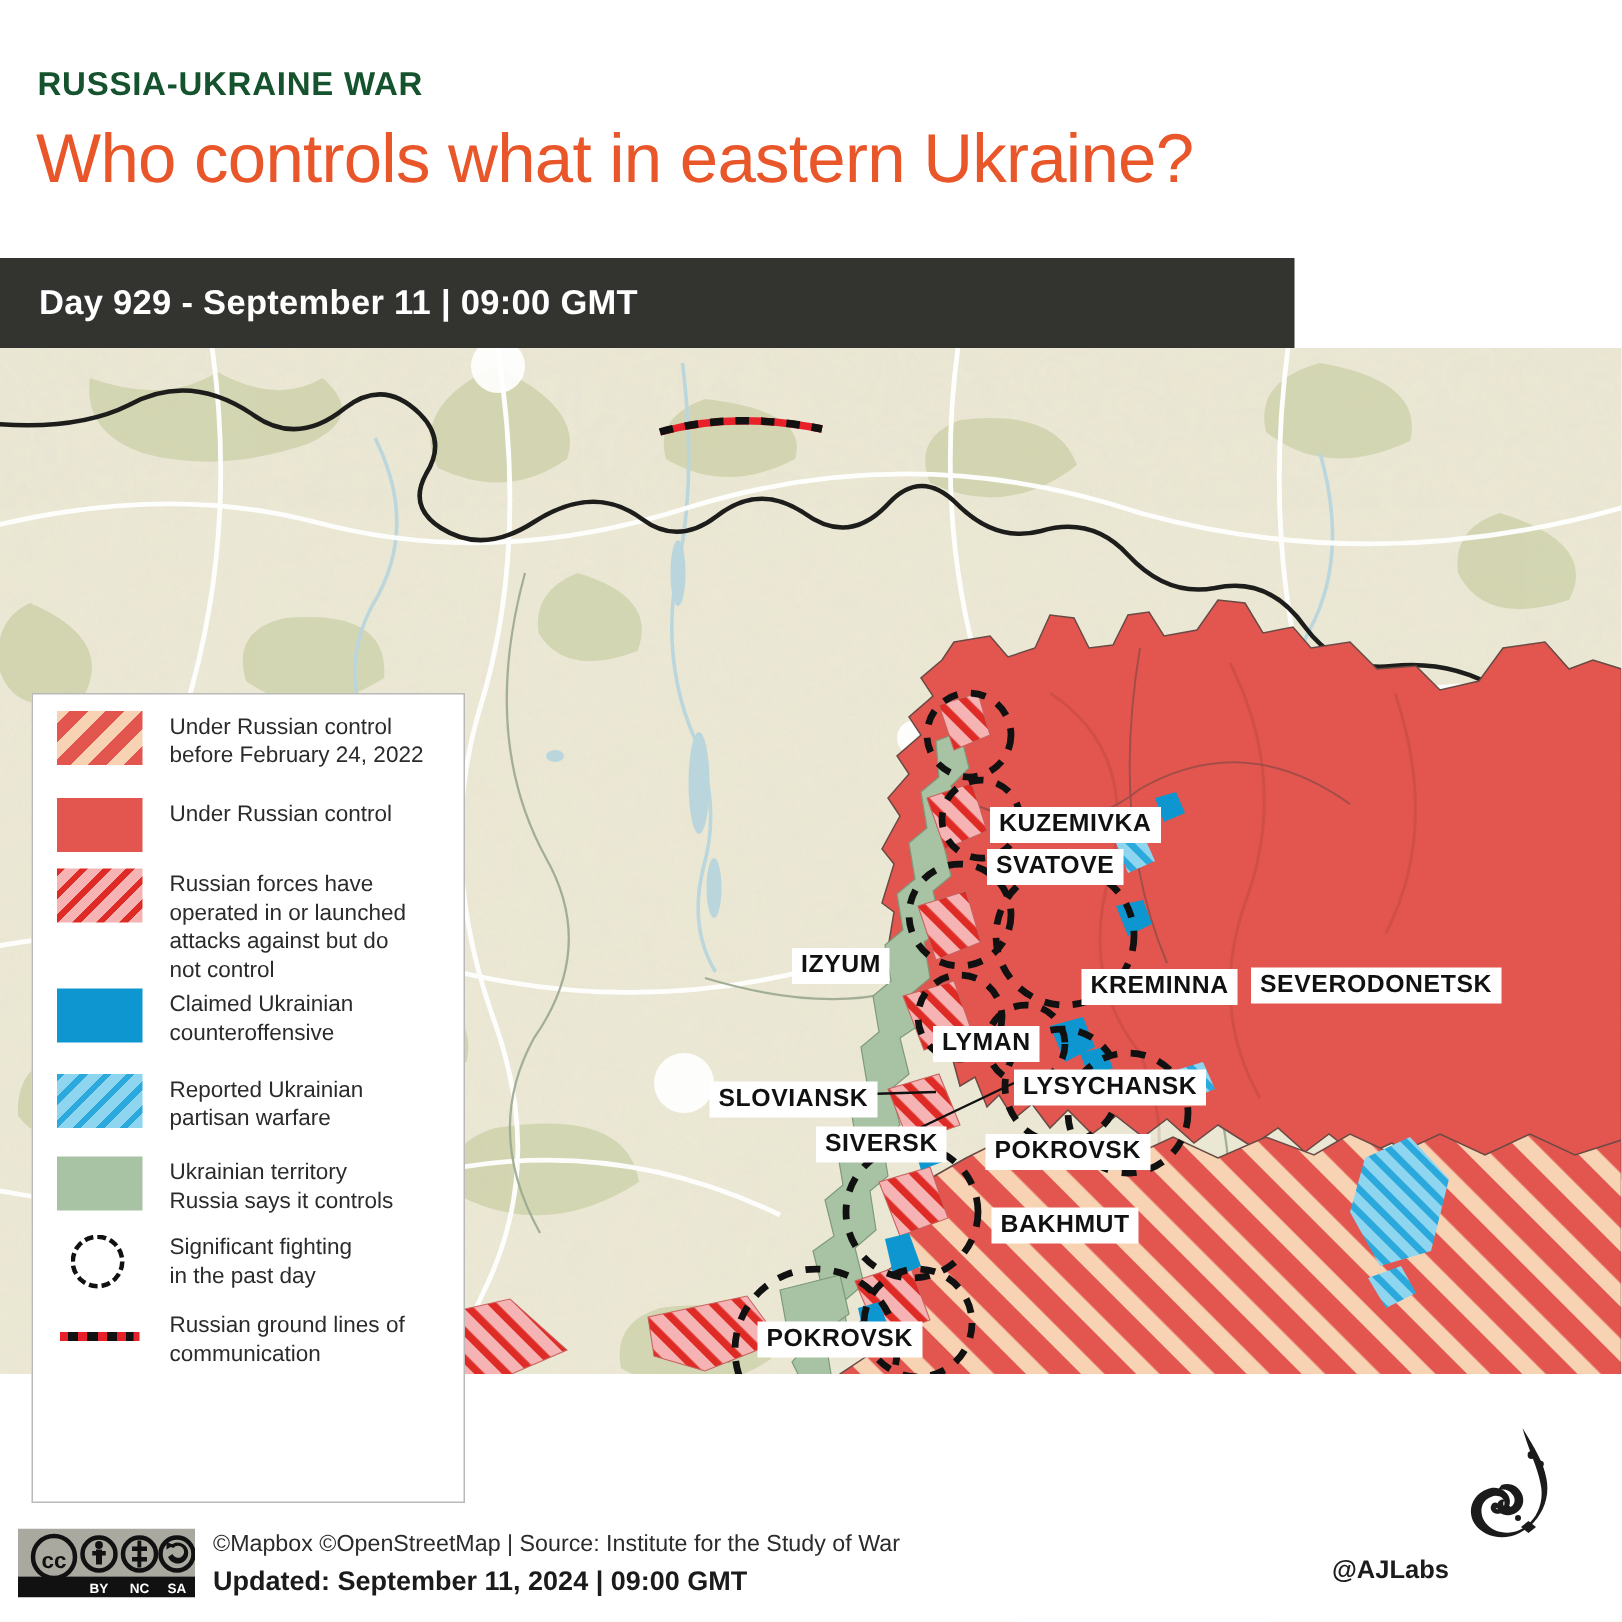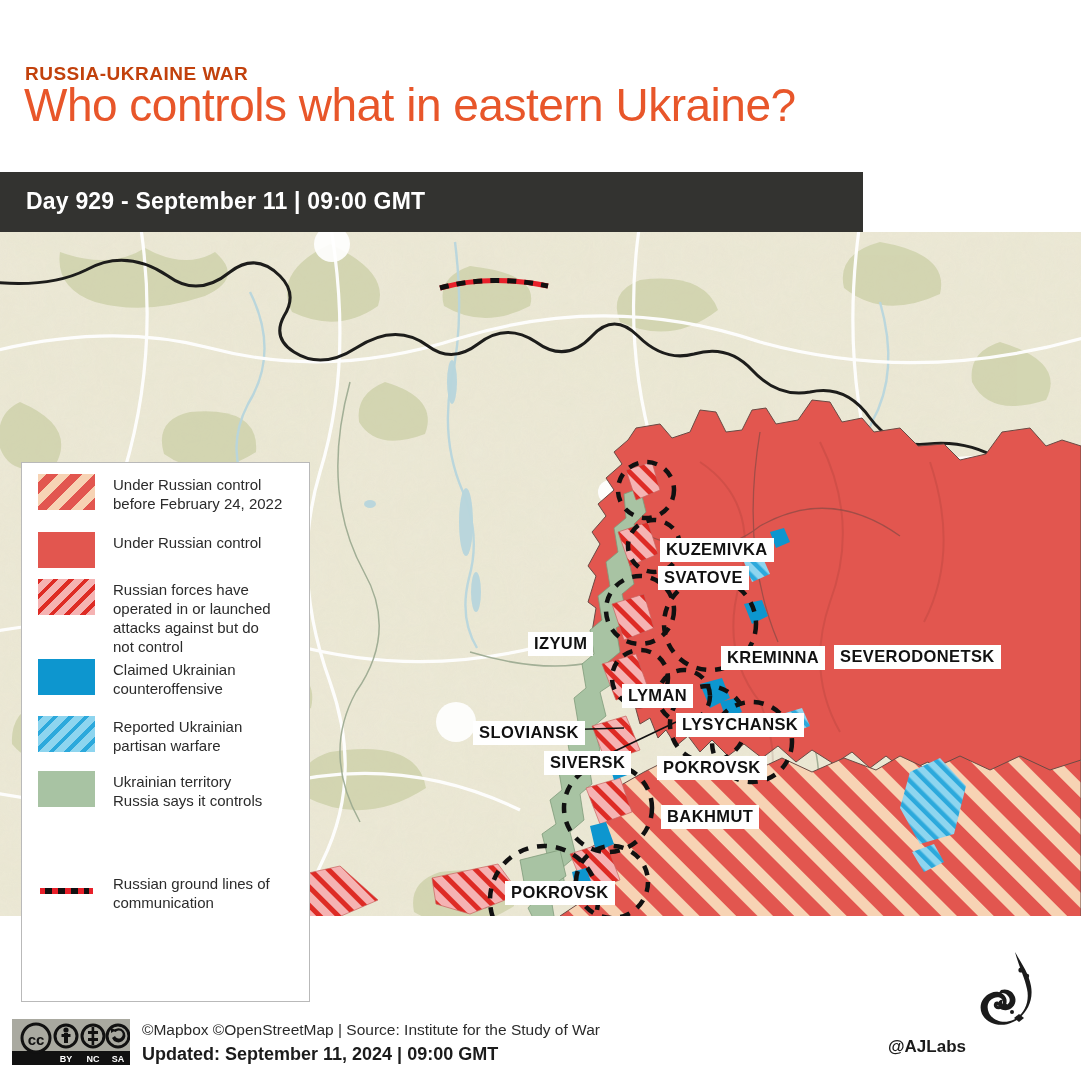--- a/index.html
+++ b/index.html
@@ -1,22 +1,22 @@
 <!DOCTYPE html>
 <html><head>
 <meta charset="utf-8">
 <style>
   html,body{margin:0;padding:0;background:#fff;}
   body{width:1081px;height:1081px;position:relative;overflow:hidden;
        font-family:"Liberation Sans","DejaVu Sans",sans-serif;}
 
   
   #header{position:absolute;left:0;top:0;width:1081px;height:172px;background:#fff;}
-  #kicker{position:absolute;left:25px;top:43px;font-size:19px;font-weight:bold;
-          letter-spacing:.5px;color:#c2410c;margin-top:20px;}
+  #kicker{position:absolute;left:25px;top:43px;font-size:22px;font-weight:bold;
+          letter-spacing:.5px;color:#14532d;}
   #headline{position:absolute;left:24px;top:78px;font-size:46px;color:#e8562a;
             font-weight:400;letter-spacing:-.5px;white-space:nowrap;}
 
   
   #daybar{position:absolute;left:0;top:172px;width:863px;height:60px;background:#333330;}
   #daybar-text{position:absolute;left:26px;top:16px;font-size:23px;font-weight:bold;
                color:#fff;letter-spacing:.2px;}
 
   
   #map{position:absolute;left:0;top:232px;width:1081px;height:684px;overflow:hidden;
@@ -305,20 +305,27 @@
     <div class="lg-text">Reported Ukrainian
 partisan warfare</div>
   </div>
 
   <div class="lg-row" style="top:308px">
     <div class="sw" style="background:#a8c3a3"></div>
     <div class="lg-text">Ukrainian territory
 Russia says it controls</div>
   </div>
 
+  <div class="lg-row" style="top:358px">
+    <div class="sw-circ">
+        <i></i>
+      </div>
+    <div class="lg-text">Significant fighting
+in the past day</div>
+  </div>
 
   <div class="lg-row" style="top:410px">
     <div class="sw-line">
         <i></i>
         <b></b>
       </div>
     <div class="lg-text">Russian ground lines of
 communication</div>
   </div>
 </div>

